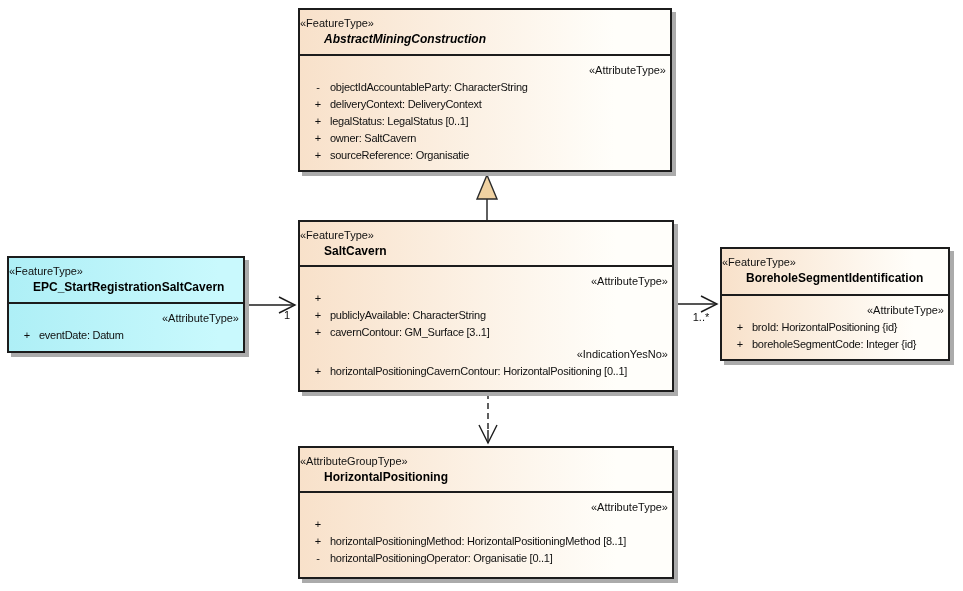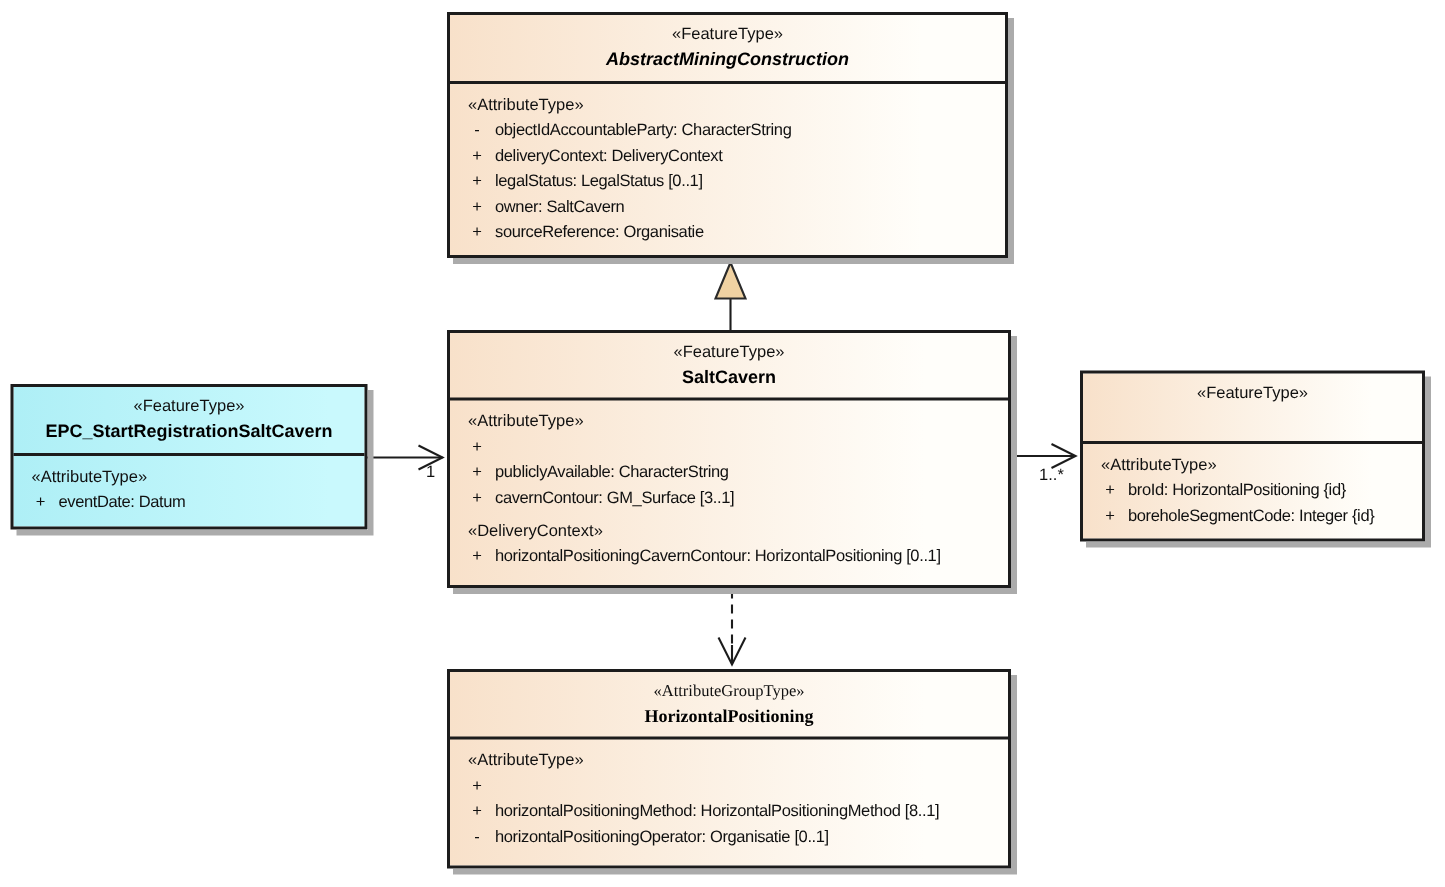--- a/index.html
+++ b/index.html
@@ -15,37 +15,38 @@
     border:2px solid #1c1c1c;
     background:linear-gradient(to right,#f8e1ca,#fffefa 85%);
     box-shadow:4px 4px 0 #ababab;
     box-sizing:border-box;
   }
   .uml-box.cyan{
     background:linear-gradient(to right,#aeeff6,#c9f9fd 90%);
   }
   .hdr{
     border-bottom:2px solid #1c1c1c;
-    text-align:center;
+    text-align:left;
     box-sizing:border-box;
     padding-top:6px;
   }
   .stereo{
     font-size:11px;color:#101010;line-height:15px;
   }
   .cname{
-    font-size:12px;font-weight:bold;color:#000;line-height:17px;
+    font-size:12px;font-weight:bold;color:#000;line-height:17px;margin-left:24px;
   }
   .cname.abstract{font-style:italic;}
   .bdy{
     padding:6px 4px 0 6px;
   }
   .sec-head{
     font-size:11px;color:#101010;line-height:17px;padding-left:6px;
     white-space:nowrap;
+    text-align:right;
   }
   .attr-row{
     display:flex;align-items:baseline;
     font-size:11px;color:#101010;line-height:17px;
     letter-spacing:-0.25px;white-space:nowrap;overflow:hidden;
   }
   .attr-row .pfx{
     flex:0 0 24px;text-align:center;letter-spacing:0;
   }
   .sec-gap{height:5px;}
@@ -130,21 +131,21 @@
         </div>
       <div class="attr-row">
           <span class="pfx">+</span>
           <span>publiclyAvailable: CharacterString</span>
         </div>
       <div class="attr-row">
           <span class="pfx">+</span>
           <span>cavernContour: GM_Surface [3..1]</span>
         </div>
       <div class="sec-gap"></div>
-      <div class="sec-head">«DeliveryContext»</div>
+      <div class="sec-head">«IndicationYesNo»</div>
       <div class="attr-row">
           <span class="pfx">+</span>
           <span>horizontalPositioningCavernContour: HorizontalPositioning [0..1]</span>
         </div>
     </div>
   </div>
 
   <div class="uml-box cyan" style="left:7px;top:256px;width:238px;height:97px;">
     <div class="hdr" style="height:46px;">
       <div class="stereo">«FeatureType»</div>
@@ -155,36 +156,37 @@
       <div class="attr-row">
           <span class="pfx">+</span>
           <span>eventDate: Datum</span>
         </div>
     </div>
   </div>
 
   <div class="uml-box" style="left:720px;top:247px;width:230px;height:114px;">
     <div class="hdr" style="height:47px;">
       <div class="stereo">«FeatureType»</div>
+      <div class="cname">BoreholeSegmentIdentification</div>
     </div>
     <div class="bdy">
       <div class="sec-head">«AttributeType»</div>
       <div class="attr-row">
           <span class="pfx">+</span>
           <span>broId: HorizontalPositioning {id}</span>
         </div>
       <div class="attr-row">
           <span class="pfx">+</span>
           <span>boreholeSegmentCode: Integer {id}</span>
         </div>
     </div>
   </div>
 
   <div class="uml-box" style="left:298px;top:446px;width:376px;height:133px;">
-    <div class="hdr" style="height:45px;font-family:Liberation Serif, serif;">
+    <div class="hdr" style="height:45px;">
       <div class="stereo">«AttributeGroupType»</div>
       <div class="cname">HorizontalPositioning</div>
     </div>
     <div class="bdy">
       <div class="sec-head">«AttributeType»</div>
       <div class="attr-row">
           <span class="pfx">+</span>
         </div>
       <div class="attr-row">
           <span class="pfx">+</span>

